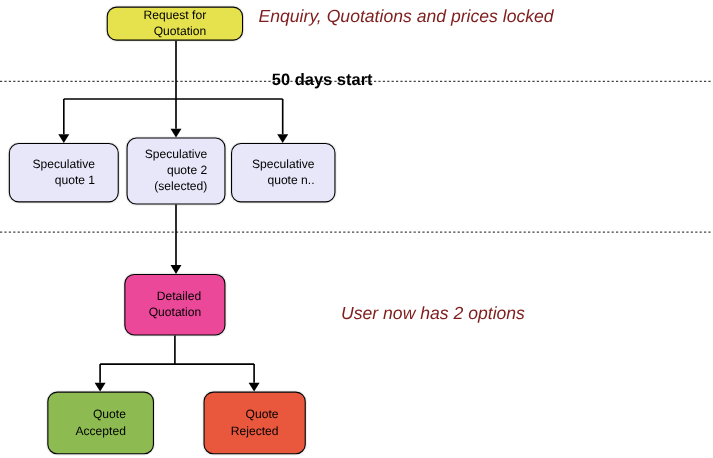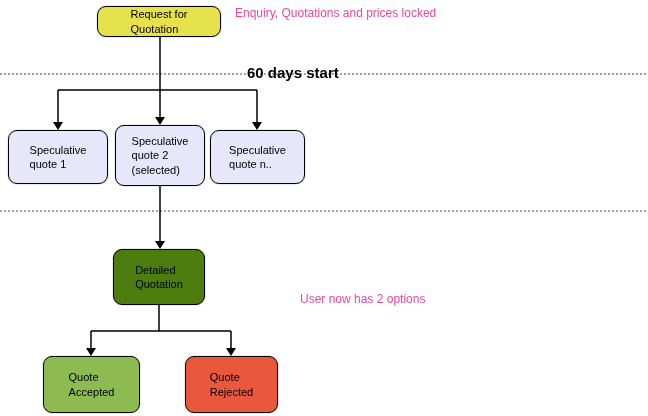--- a/index.html
+++ b/index.html
@@ -20,33 +20,34 @@
     left: 0; top: 0;
     width: 648px; height: 416px;
   }
   .node {
     position: absolute;
     border: 1px solid #000;
     border-radius: 9px;
     display: flex;
     align-items: center;
     justify-content: center;
-    text-align: left;
+    text-align: right;
     font-size: 11px;
     line-height: 1.3;
     color: #000;
     white-space: pre-line;
     box-shadow: 0 0 0 1px rgba(0,0,0,0.08);
   }
   .ann {
     position: absolute;
-    font-size: 12px;
-    color: #ec4899;
+    font-size: 16px;
+    color: #7f1d1d;
     white-space: pre-line;
     line-height: 1.35;
+    font-style: italic;
   }
   .ann-bold {
     position: absolute;
     font-size: 15px;
     font-weight: bold;
     color: #000;
     white-space: nowrap;
   }
 
   
@@ -55,21 +56,21 @@
   .n-spec2    { left: 115px; top: 125px; width: 90px;  height: 61px; }
   .n-spec3    { left: 210px; top: 130px; width: 95px;  height: 54px; }
   .n-detailed { left: 113px; top: 249px; width: 92px;  height: 56px; }
   .n-accepted { left: 43px;  top: 356px; width: 97px;  height: 57px; }
   .n-rejected { left: 185px; top: 356px; width: 93px;  height: 57px; }
 
   .a-enquiry  { left: 235px; top: 5px; }
   .a-90days   { left: 247px; top: 64px; }
   .a-viewall  { left: 318px; top: 129px; }
   .a-noback   { left: 240px; top: 202px; }
-  .a-options  { left: 300px; top: 275px; margin-top: 16px; }
+  .a-options  { left: 310px; top: 275px; }
 </style>
 </head>
 <body>
 
 <div class="stage">
 
   <svg class="wires" viewBox="0 0 648 416" xmlns="http://www.w3.org/2000/svg">
 
     <g>
       <line x1="0" y1="74" x2="648" y2="74" stroke="#444444" stroke-width="1" stroke-dasharray="2 2"></line>
@@ -118,36 +119,36 @@
     <span>Speculative
 quote 2
 (selected)</span>
   </div>
 
   <div class="node n-spec3" style="background-color: rgb(231, 231, 249);">
     <span>Speculative
 quote n..</span>
   </div>
 
-  <div class="node n-detailed" style="background-color: #4d7c0f;">
+  <div class="node n-detailed" style="background-color: #ec4899;">
     <span>Detailed
 Quotation</span>
   </div>
 
   <div class="node n-accepted" style="background-color: rgb(141, 187, 82);">
     <span>Quote
 Accepted</span>
   </div>
 
   <div class="node n-rejected" style="background-color: rgb(233, 87, 61);">
     <span>Quote
 Rejected</span>
   </div>
 
   <div class="ann a-enquiry">Enquiry, Quotations and prices locked</div>
 
-  <div class="ann-bold a-90days">60 days start</div>
+  <div class="ann-bold a-90days">50 days start</div>
 
 
 
   <div class="ann a-options">User now has 2 options</div>
 
 </div>
 
 </body></html>

